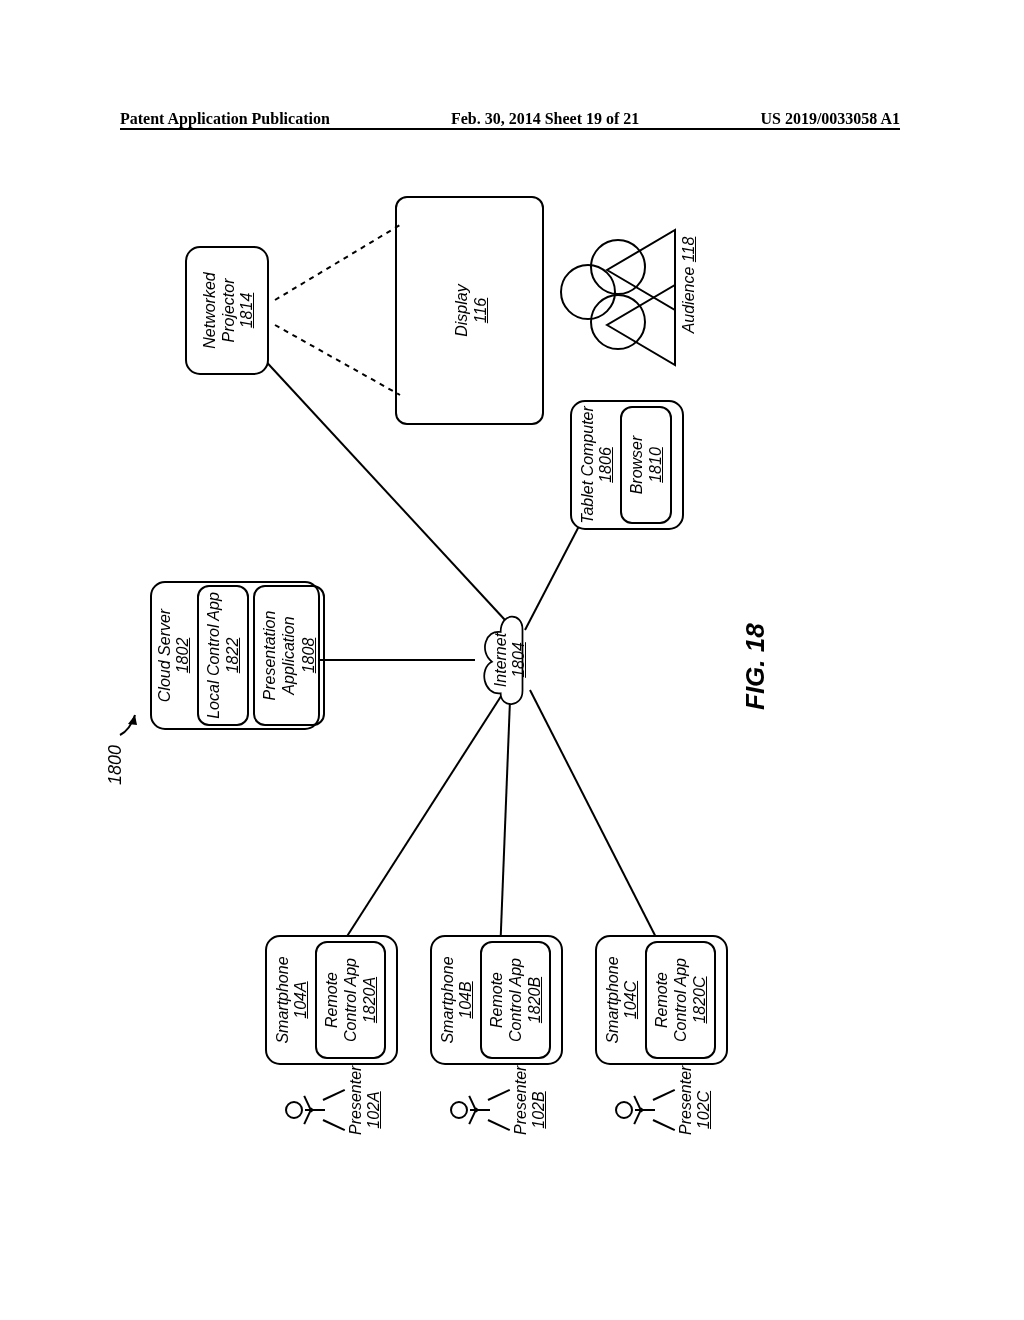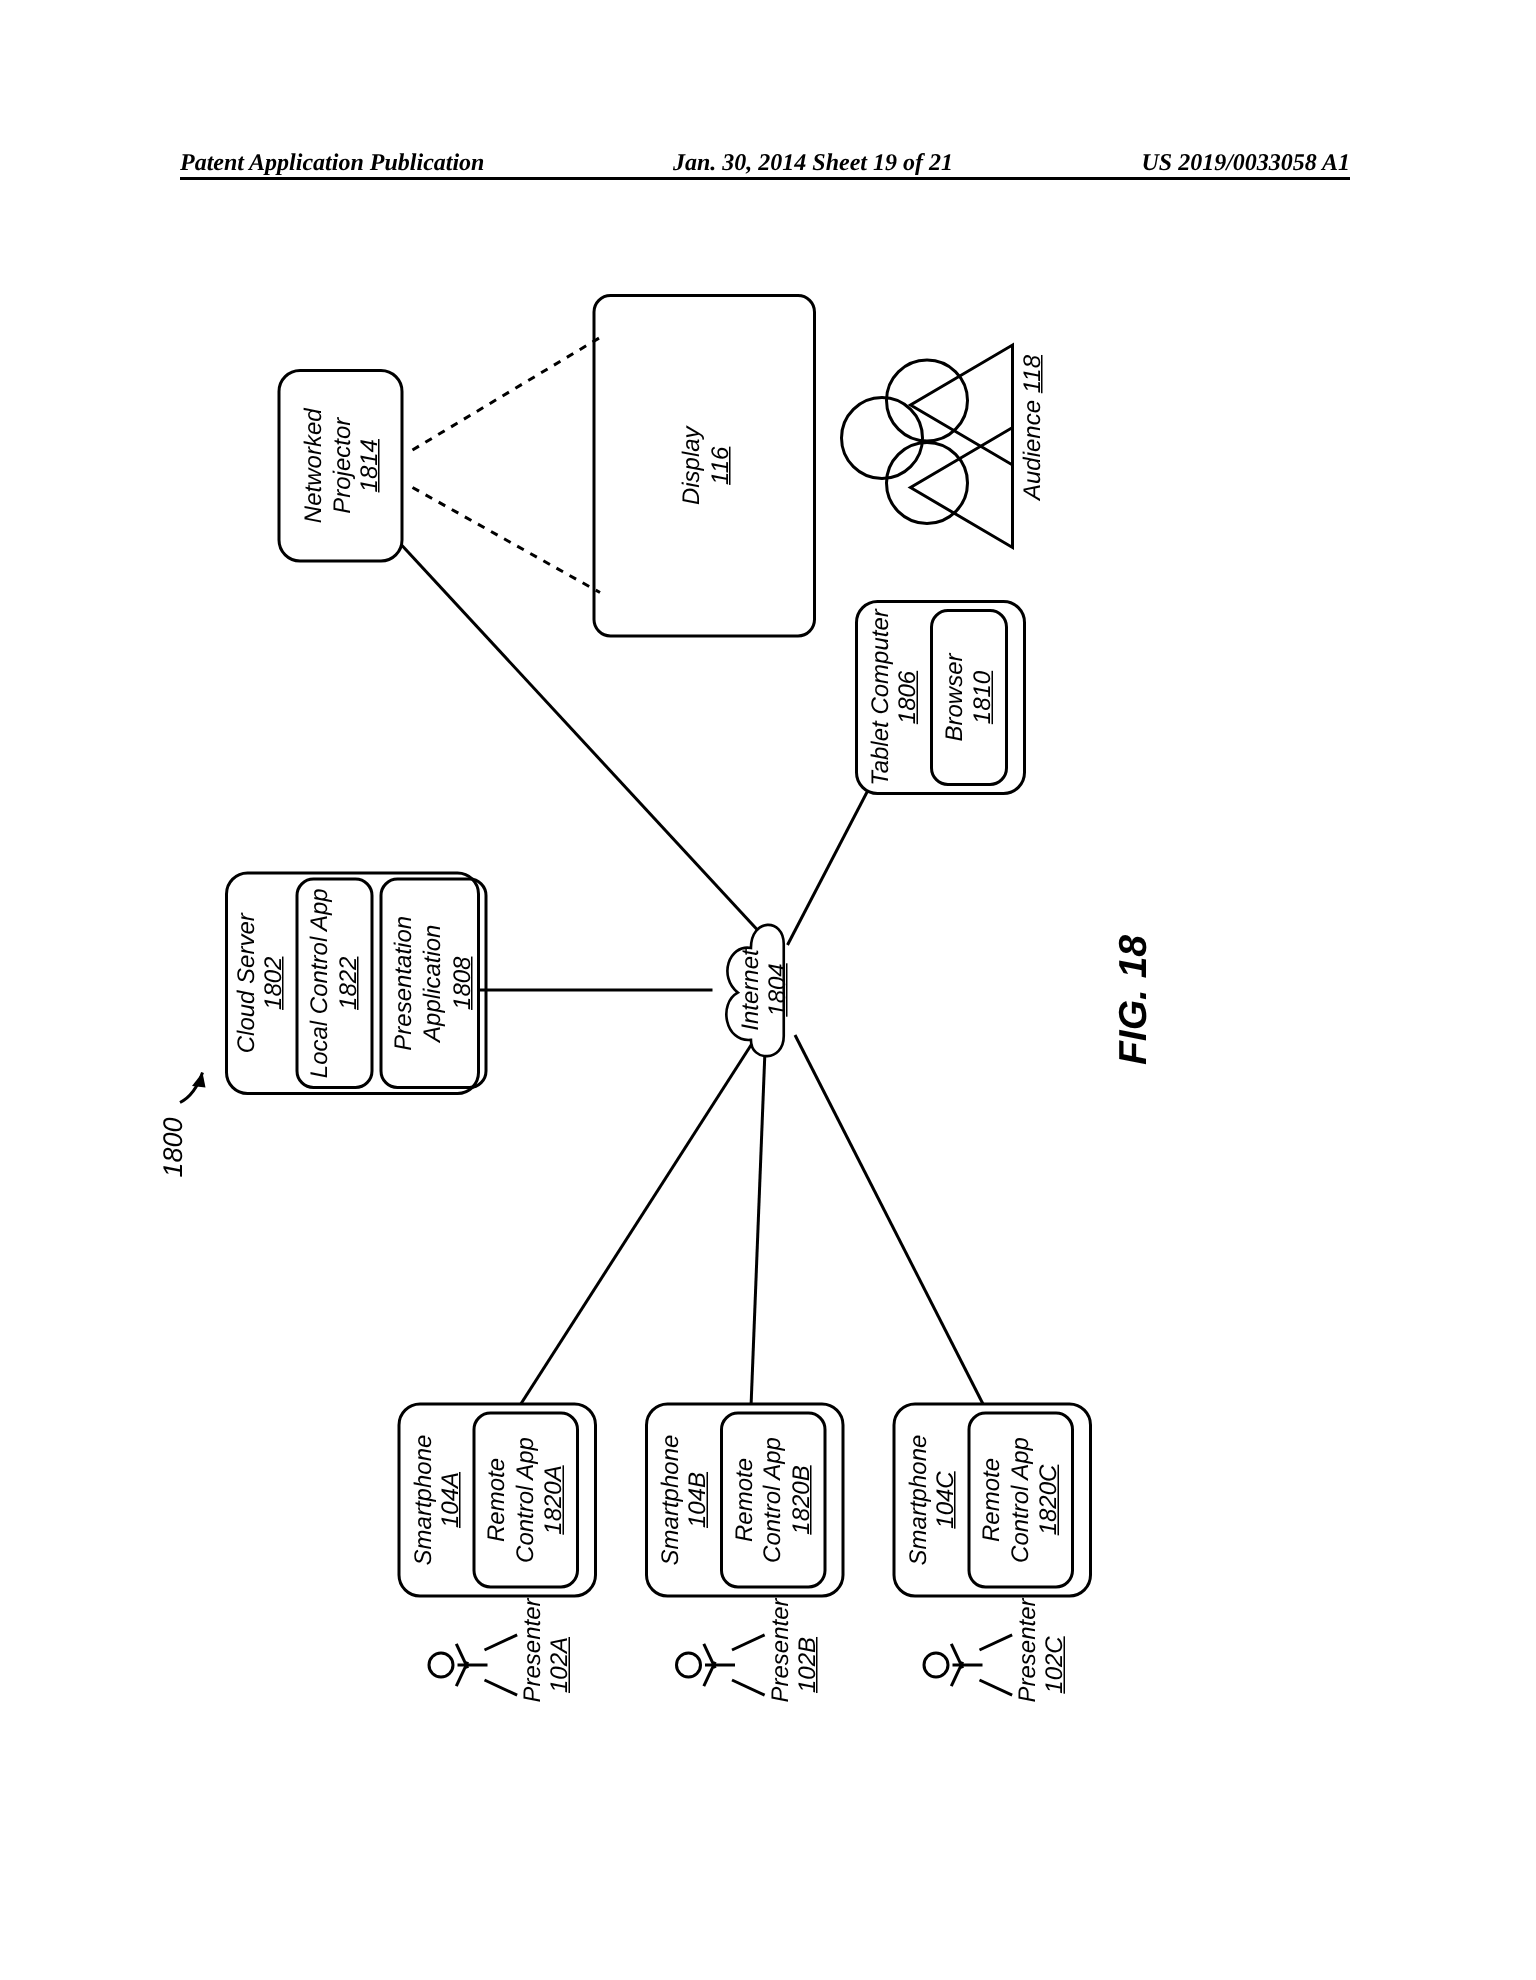--- a/index.html
+++ b/index.html
@@ -5,24 +5,23 @@
   body {
     margin: 0;
     font-family: "Times New Roman", serif;
     background: #fff;
     width: 1024px;
     height: 1320px;
     position: relative;
   }
   .header {
     position: absolute;
-    top: 95px;
+    top: 105px;
     left: 0;
     width: 1024px;
-    font-style: italic;
   }
   .header-line {
     border-top: 2px solid #000;
     width: 780px;
     margin-left: 120px;
   }
   .header-row {
     display: flex;
     justify-content: space-between;
     width: 780px;
@@ -135,21 +134,21 @@
     font-weight: bold;
   }
   U { text-decoration: underline; }
 </style>
 </head>
 <body>
 
 <div class="header">
   <div class="header-row">
     <span>Patent Application Publication</span>
-    <span>Jan. 30, 2014   Sheet 19 of 21</span>
+    <span>Feb. 30, 2014   Sheet 19 of 21</span>
     <span>US 2019/0033058 A1</span>
   </div>
   <div class="header-line"></div>
 </div>
 
 <div class="diagram">
 <div class="diagram-inner">
 
 <svg class="connector">
 

